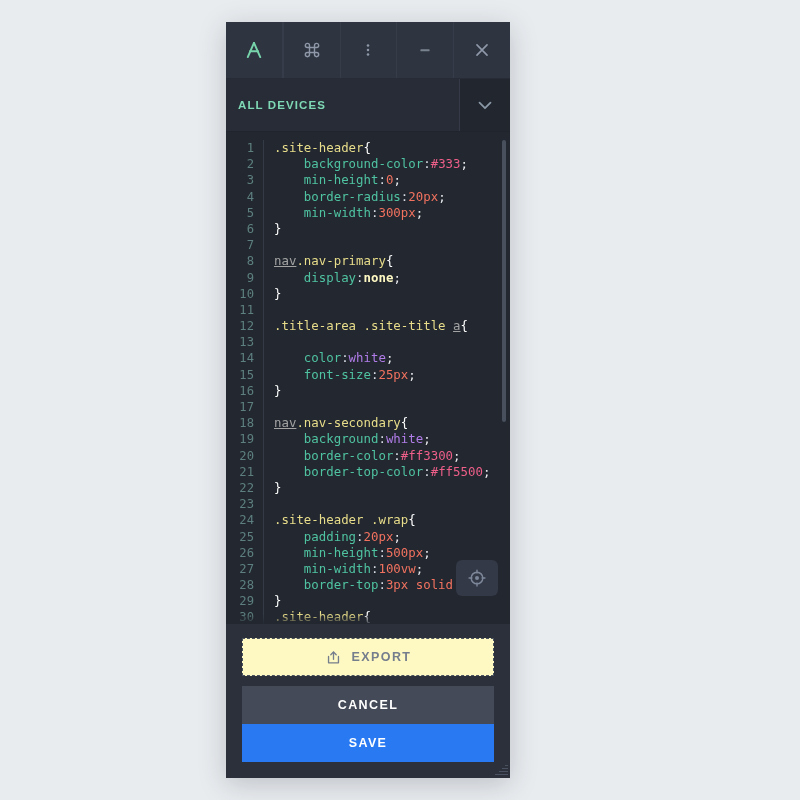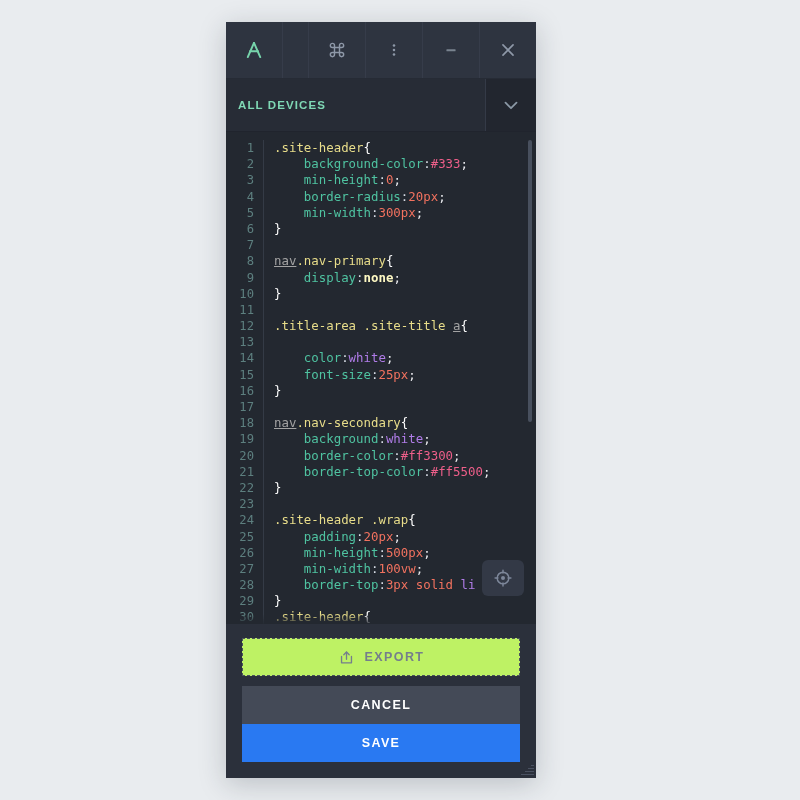--- a/index.html
+++ b/index.html
@@ -12,21 +12,21 @@
     background: #e9ecef;
     font-family: "Liberation Sans", sans-serif;
     overflow: hidden;
   }
 
   
   #app-window {
     position: absolute;
     left: 226px;
     top: 22px;
-    width: 310px;
+    width: 284px;
     height: 756px;
     background: #2b303b;
     box-shadow: 0 6px 26px rgba(30,40,55,0.22);
     display: flex;
     flex-direction: column;
     overflow: hidden;
   }
 
   
   #titlebar {
@@ -171,21 +171,21 @@
     align-items: center;
     justify-content: center;
     font-size: 12.5px;
     font-weight: bold;
     letter-spacing: 1.4px;
     box-sizing: border-box;
   }
   #export-button {
     border: 1px dashed #4b525f;
     color: #757e8c;
-    background: #bef264;
+    background: #fef9c3;
     margin-bottom: 10px;
     gap: 10px;
   }
   #cancel-button {
     background: #444a57;
     color: #ffffff;
   }
   #save-button {
     background: #2979f2;
     color: #ffffff;

